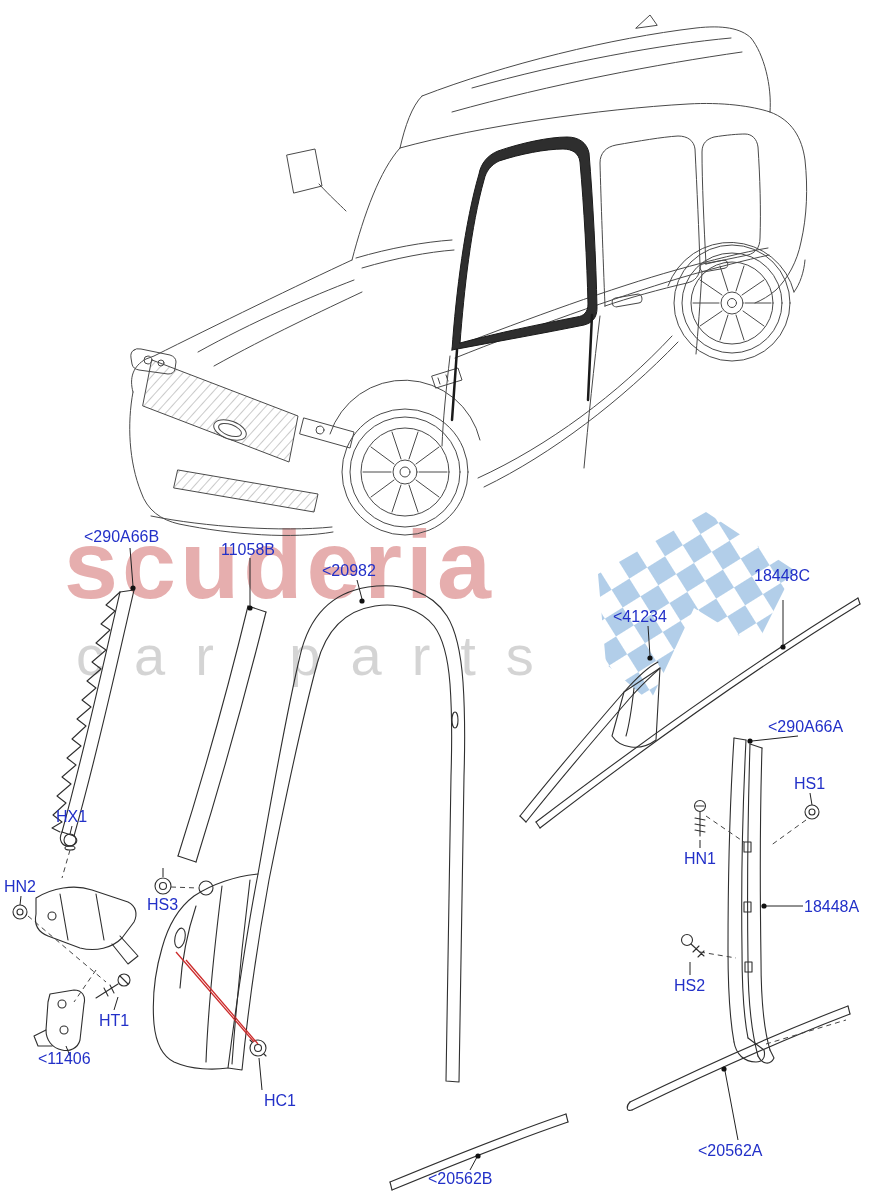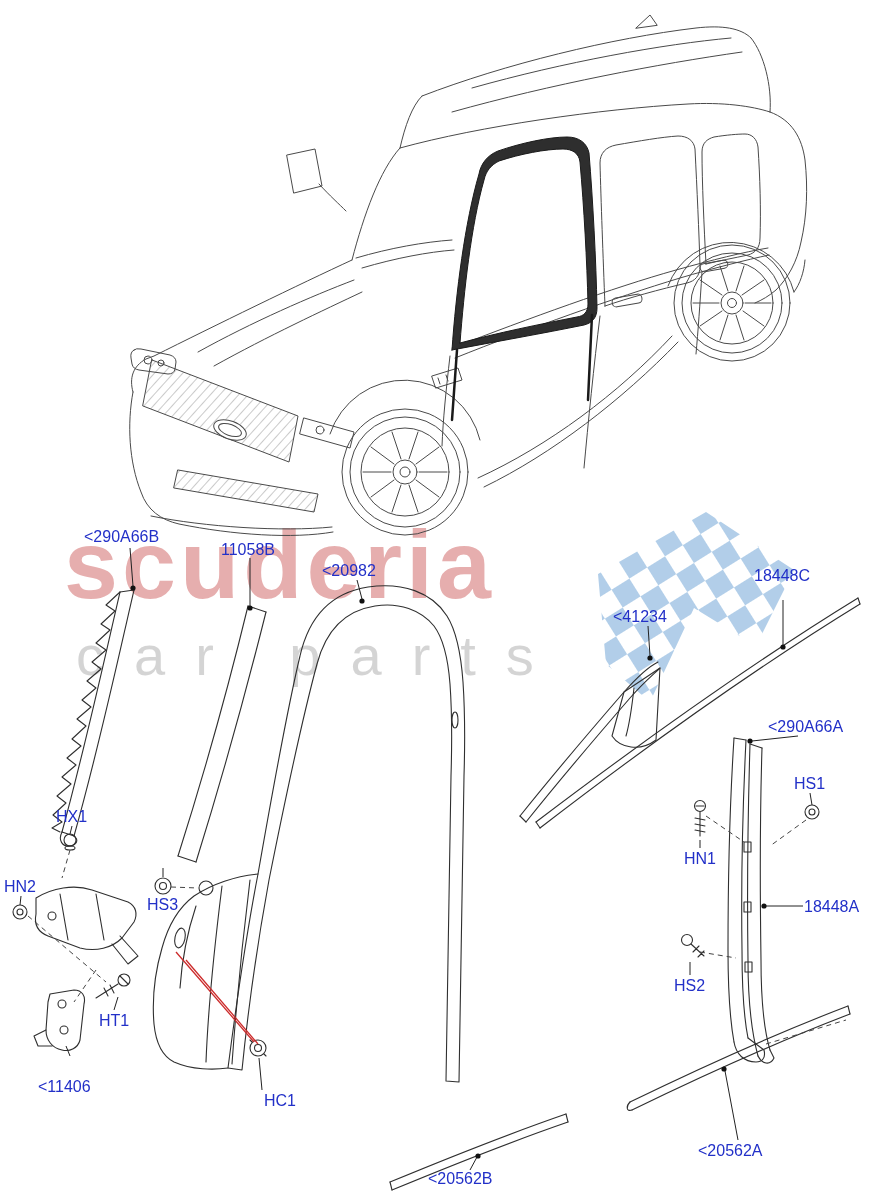--- a/index.html
+++ b/index.html
@@ -298,18 +298,18 @@
   <div class="part-label" style="left:754px;top:567px">18448C</div>
   <div class="part-label" style="left:768px;top:718px">&lt;290A66A</div>
   <div class="part-label" style="left:56px;top:808px">HX1</div>
   <div class="part-label" style="left:147px;top:896px">HS3</div>
   <div class="part-label" style="left:794px;top:775px">HS1</div>
   <div class="part-label" style="left:4px;top:878px">HN2</div>
   <div class="part-label" style="left:684px;top:850px">HN1</div>
   <div class="part-label" style="left:804px;top:898px">18448A</div>
   <div class="part-label" style="left:99px;top:1012px">HT1</div>
   <div class="part-label" style="left:674px;top:977px">HS2</div>
-  <div class="part-label" style="left:38px;top:1078px">&lt;11406</div>
+  <div class="part-label" style="left:38px;top:1050px">&lt;11406</div>
   <div class="part-label" style="left:264px;top:1092px">HC1</div>
   <div class="part-label" style="left:428px;top:1170px">&lt;20562B</div>
   <div class="part-label" style="left:698px;top:1142px">&lt;20562A</div>
 
 </div>
 
 </body></html>

